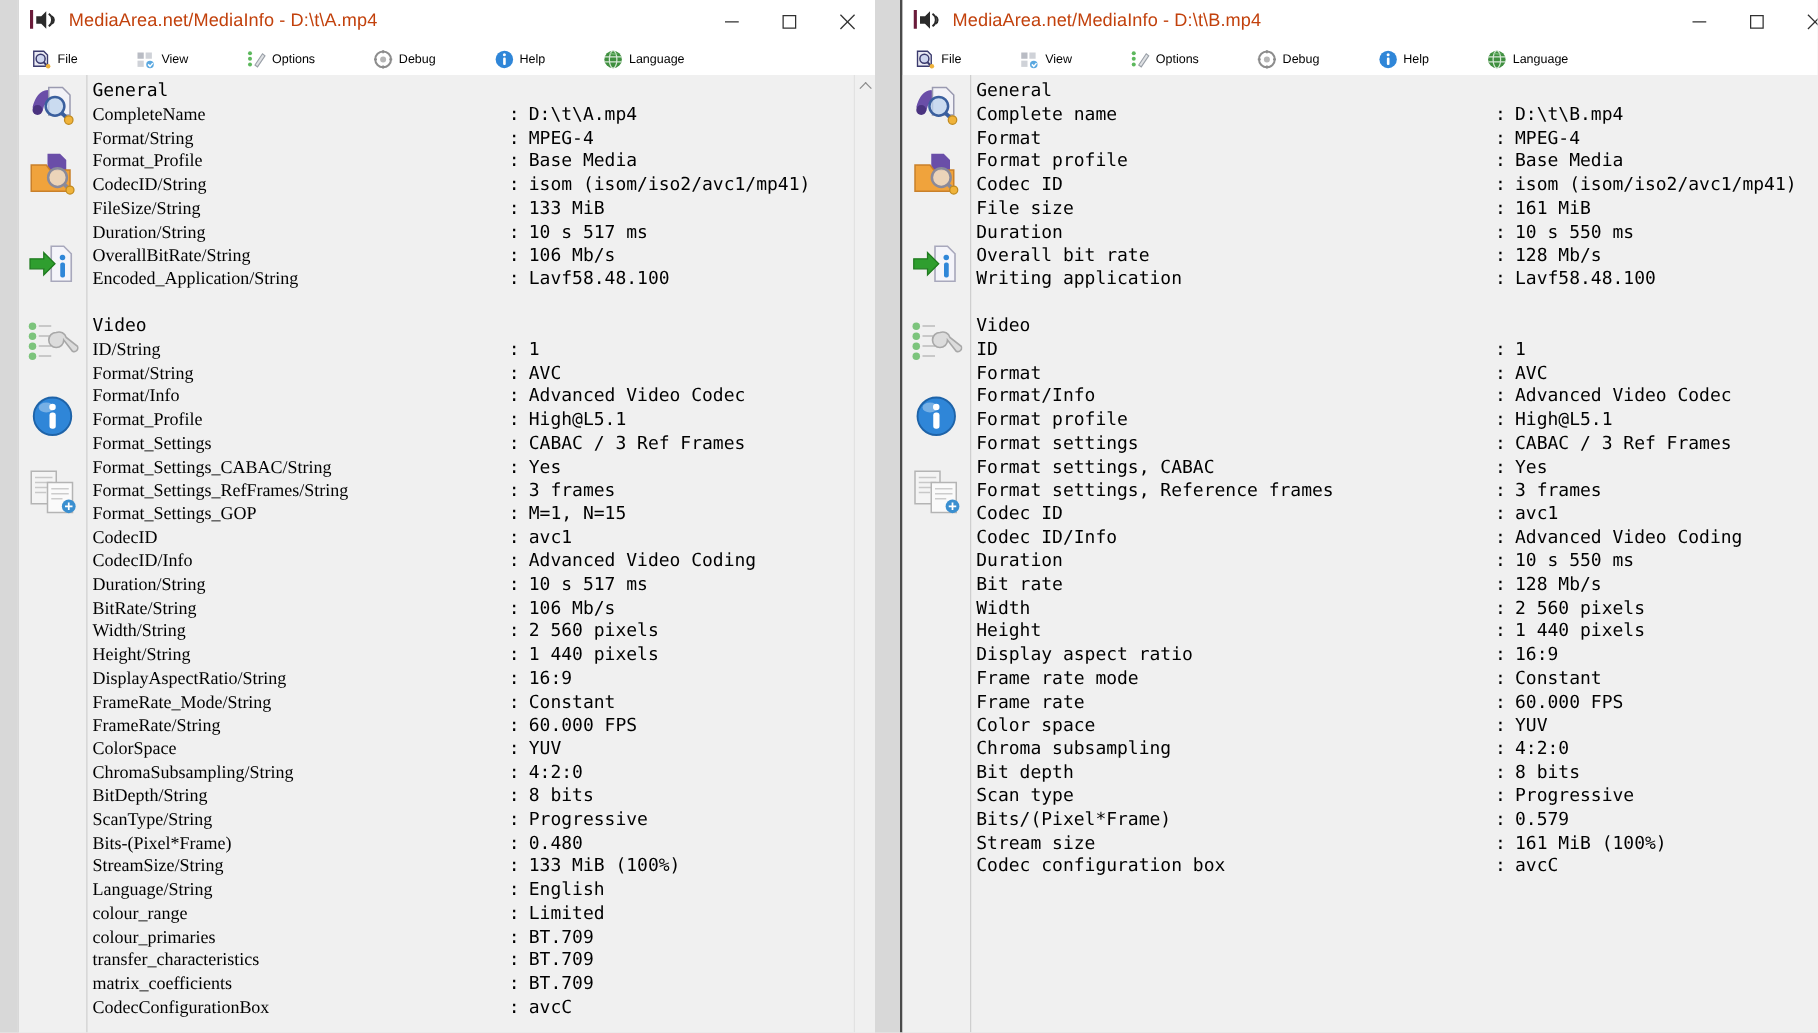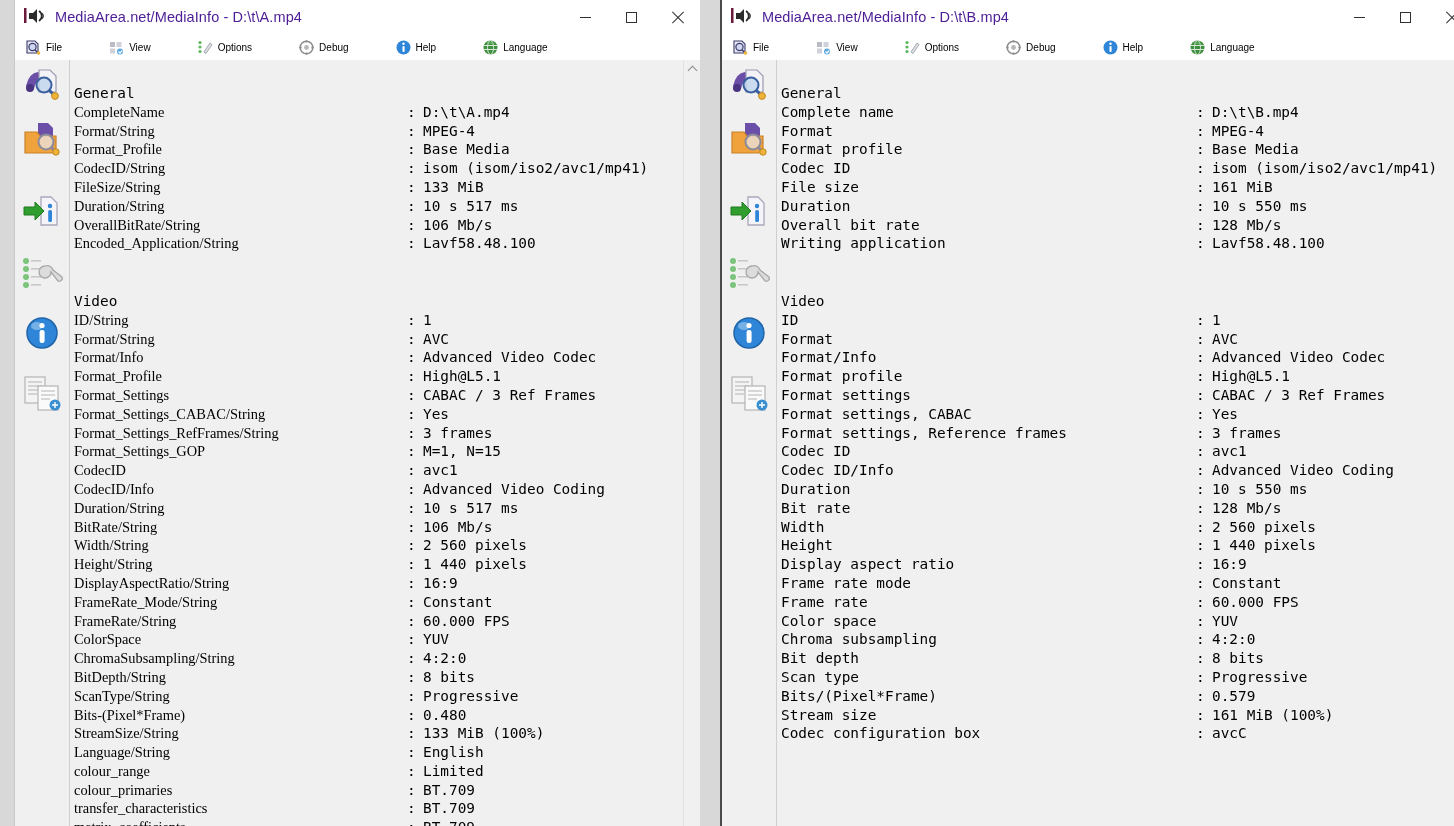--- a/index.html
+++ b/index.html
@@ -20,21 +20,21 @@
 
   .titlebar {
     position: relative; height: 34px; background: #ffffff;
     display: flex; align-items: center;
   }
   .title-icon {
     width: 26px; height: 20px; margin-left: 8px; margin-right: 6px;
     position: relative; flex: none;
   }
   .title-text {
-    font-size: 14.5px; color: #4c1d95; letter-spacing: .1px;
+    font-size: 14.5px; color: #c2410c; letter-spacing: .1px;
     white-space: nowrap; overflow: hidden;
   }
   .win-buttons { position: absolute; right: 0; top: 0; height: 34px; display: flex; }
   .win-btn {
     width: 46px; height: 34px; display: flex; align-items: center; justify-content: center;
     cursor: default;
   }
   .glyph-min { width: 11px; height: 1px; background: #303030; }
   .glyph-max { width: 11px; height: 11px; border: 1px solid #303030; }
   .glyph-close { position: relative; width: 13px; height: 13px; }
@@ -83,21 +83,21 @@
   .report {
     font-family: "DejaVu Sans Mono", "Liberation Mono", monospace;
     font-size: 14.4px; line-height: 18.8px;
     color: #000000; padding: 4px 0 0 4px;
     white-space: pre;
   }
   .row { display: block; height: 18.8px; }
   .rkey { display: inline-block; }
   .rsep { display: inline-block; }
   .rval { display: inline-block; }
-  .section-head { display: block; height: 18.8px; margin-top: 20px; }
+  .section-head { display: block; height: 18.8px; }
   .blank { display: block; height: 18.8px; }
 
   
   .win-left  .rkey { width: 333px; font-family: Liberation Serif, serif; }
   .win-right .rkey { width: 415px; }
   .rsep { width: 16px; }
 
   
   .scrollbar {
     position: absolute; right: 0; top: 0; width: 17px; height: 100%;

